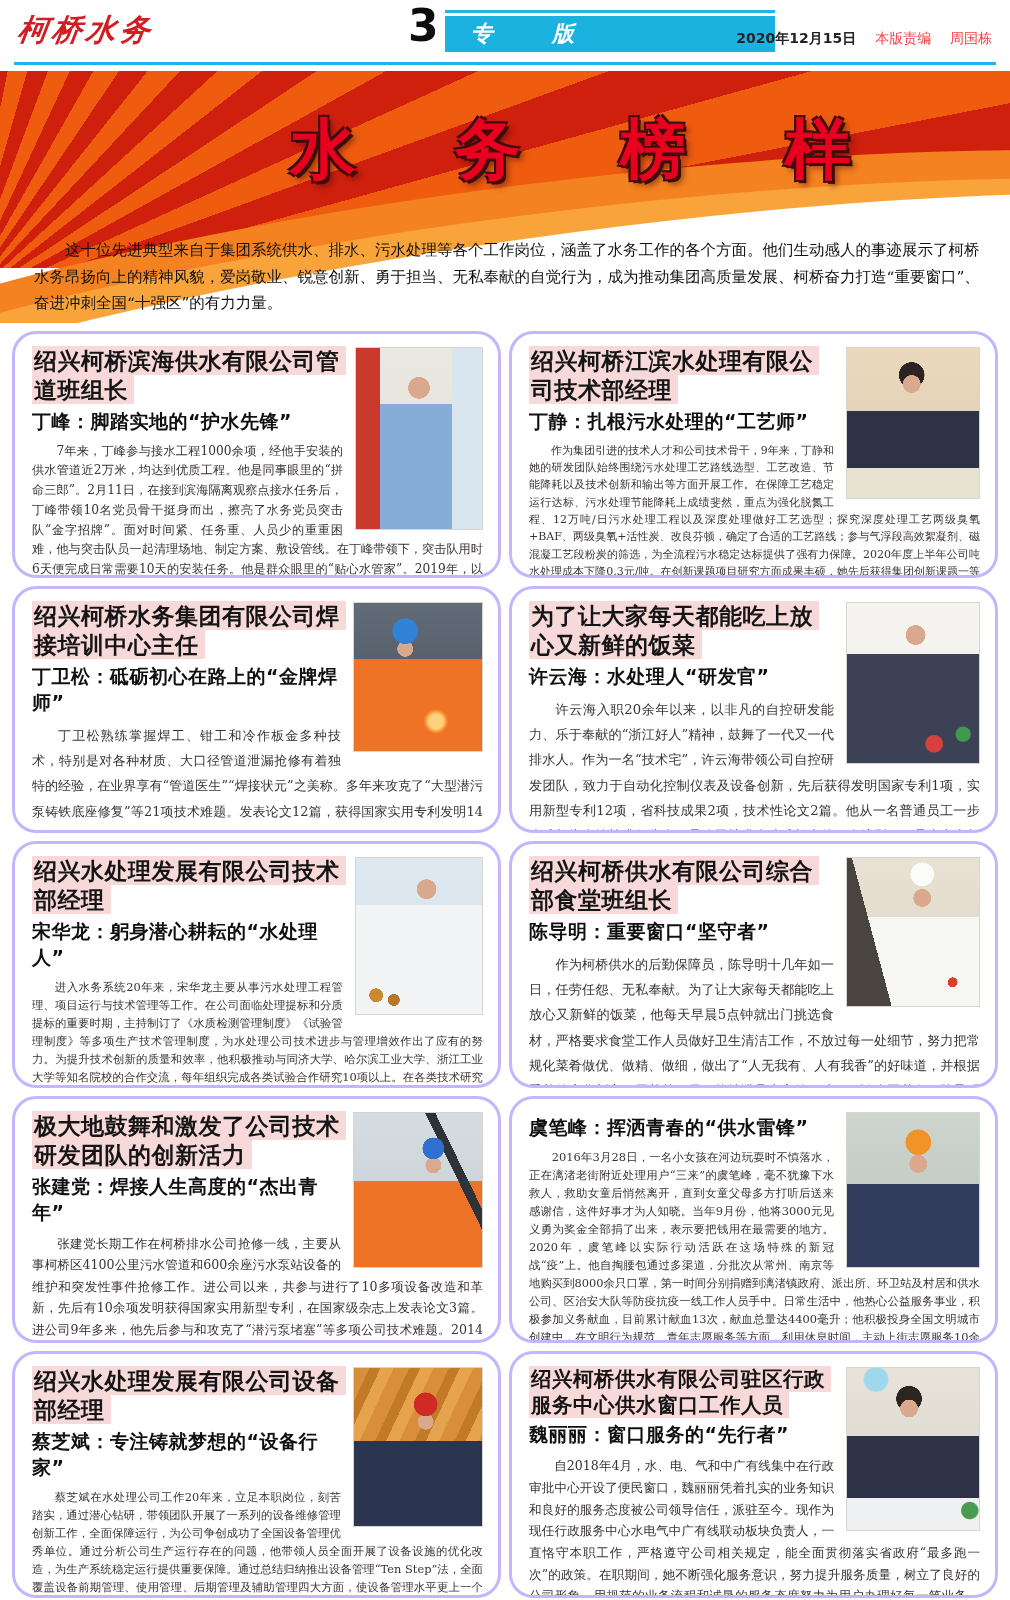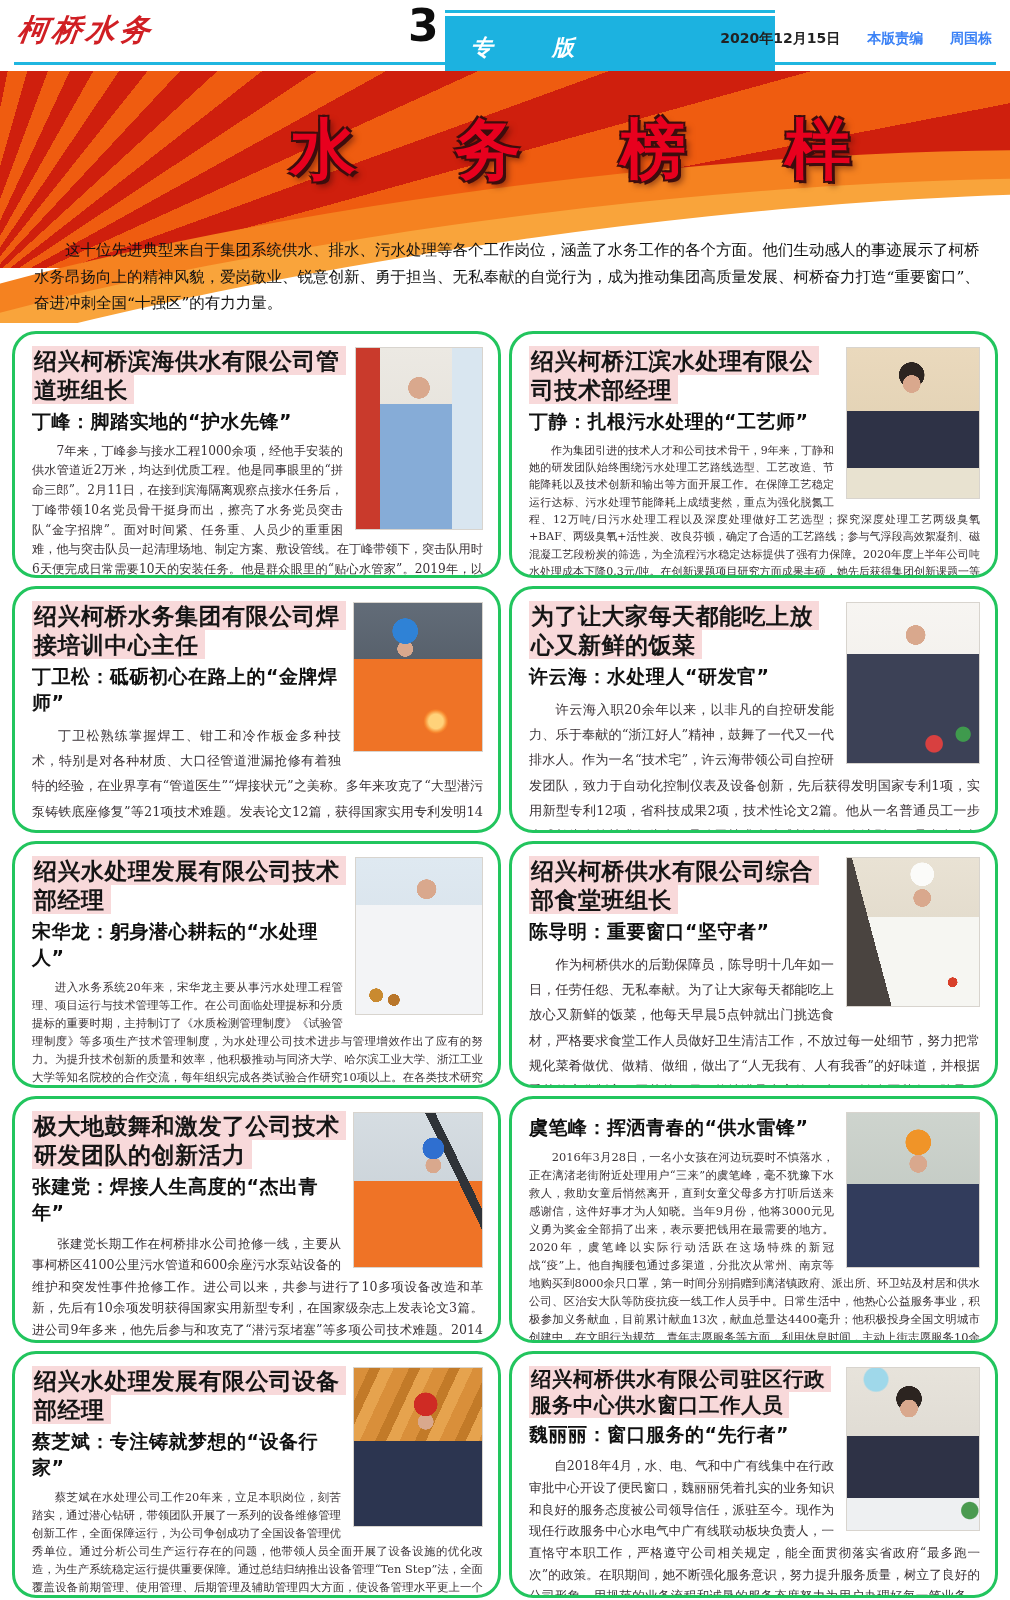--- a/index.html
+++ b/index.html
@@ -9,24 +9,24 @@
   
   .masthead { position:relative; height:62px; padding:6px 14px 0 14px; }
   .logo { position:absolute; left:18px; top:10px; font-family:"DejaVu Serif", serif;
           font-size:30px; font-weight:bold; color:#d01f24; font-style:italic; letter-spacing:4px;
           transform:skewX(-8deg); }
   .page-no-wrap { position:absolute; left:408px; top:4px; display:flex; align-items:flex-start; }
   .page-no { font-size:44px; font-weight:900; color:#0d0d0d; line-height:1; margin-right:6px; }
   .section-wrap { margin-top:6px; }
   .section-rule { height:3px; background:#1fb6e0; width:330px; margin-bottom:3px; }
   .section-box { background:#1cb2e0; color:#ffffff; font-size:22px; font-weight:bold;
-                 padding:17px 26px; letter-spacing:26px; font-family:"DejaVu Serif", serif;
+                 padding:3px 26px; letter-spacing:26px; font-family:"DejaVu Serif", serif;
                  font-style:italic; white-space:nowrap; }
   .date-line { position:absolute; right:18px; top:30px; font-size:14px; font-weight:bold; color:#222; }
-  .date-line .ed-name { font-weight:bold; margin-left:22px; color:#3b82f6; }
+  .date-line .ed-name { font-weight:normal; margin-left:14px; color:#ef4444; }
   .cyan-rule { height:3px; background:#1fb6e0; margin:0 14px; }
 
   
   .banner { position:relative; height:252px; margin-top:6px; overflow:hidden; background:#ffffff; }
   .rays { position:absolute; left:0; top:0; width:100%; height:78%;
           background:
             repeating-conic-gradient(from -38deg at -4% 120%, #cf1f0d 0deg 4.5deg, #ef5c10 4.5deg 9deg);
   }
   .swoosh-o1 { position:absolute; width:170%; height:120%; left:-30%; top:44%;
                background:#f58220; border-radius:50%; transform:rotate(-7deg); }
@@ -40,21 +40,21 @@
                   text-shadow:-2px -2px 0 #3d0d0d, 2px -2px 0 #3d0d0d, -2px 2px 0 #3d0d0d,
                               3px 3px 0 #3d0d0d, 5px 5px 6px rgba(60,10,10,.55); }
   .editor-note { position:absolute; left:34px; right:30px; bottom:6px; z-index:5;
                  font-family:"DejaVu Serif", serif; font-size:15.5px; line-height:1.72; color:#111; }
   .editor-note .p1 { margin-left:12%; text-indent:7.5em; }
   .editor-note .p2 { text-indent:2em; margin-top:2px; }
   .note-label { font-weight:900; }
 
   
   .grid { display:grid; grid-template-columns:1fr 1fr; gap:8px; padding:8px 12px 6px 12px; }
-  .card { border:3px solid #22c55e; border-radius:24px; background:#ffffff;
+  .card { border:3px solid #c4b5fd; border-radius:24px; background:#ffffff;
           height:247px; padding:13px 15px 10px 17px; overflow:hidden; }
   .photo { float:right; margin:0 0 6px 12px; border:1px solid #d8d4ce;
            background-color:#e5e1da; background-repeat:no-repeat; background-size:cover; }
   .card-title { font-family:"DejaVu Serif", serif; font-weight:900; font-size:23px;
                 line-height:1.25; letter-spacing:.5px; color:#151515; margin-bottom:4px; }
   .card-title .hl { background:#f8d9da; padding:1px 6px 1px 2px;
                     -webkit-box-decoration-break:clone; box-decoration-break:clone; }
   .t-sm .card-title { font-size:20.5px; }
   .card-name { font-size:19px; font-weight:900; color:#101010; margin:3px 0 7px 0; letter-spacing:.5px; }
   .card-body { text-align:justify; color:#3a3236; font-family:"DejaVu Serif", serif;

